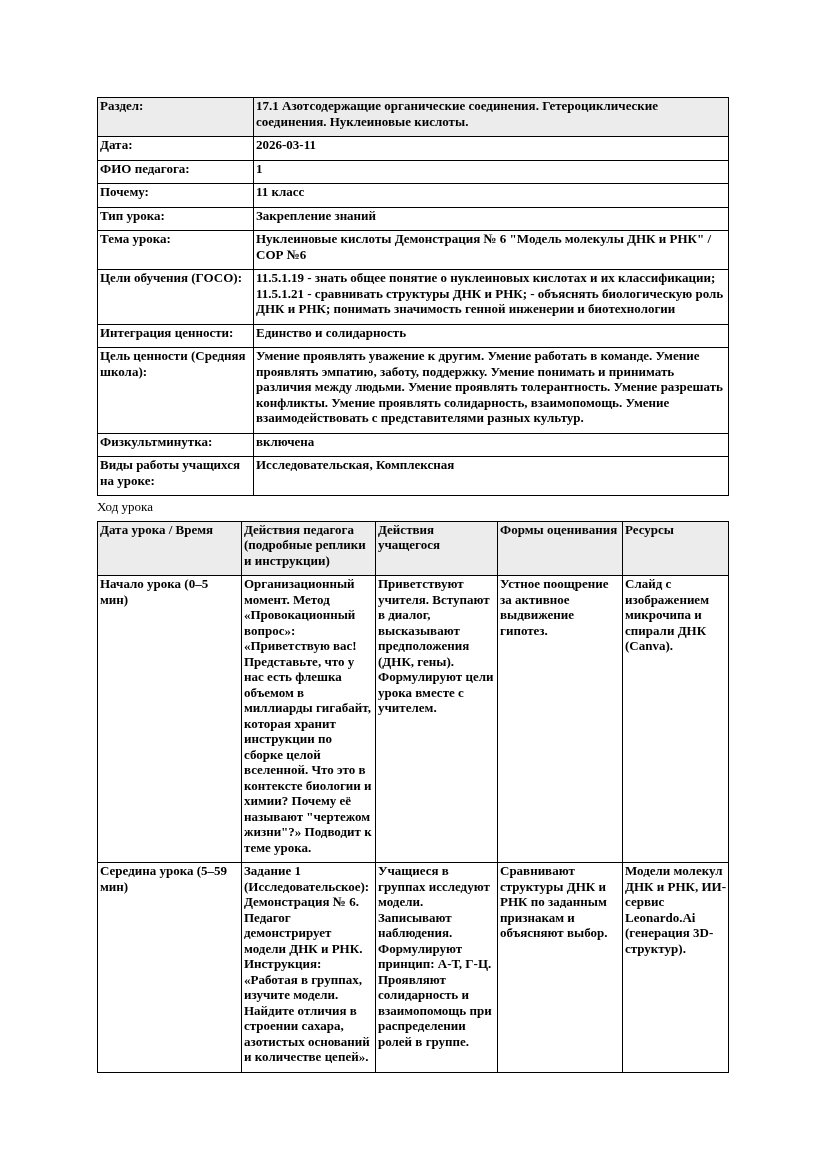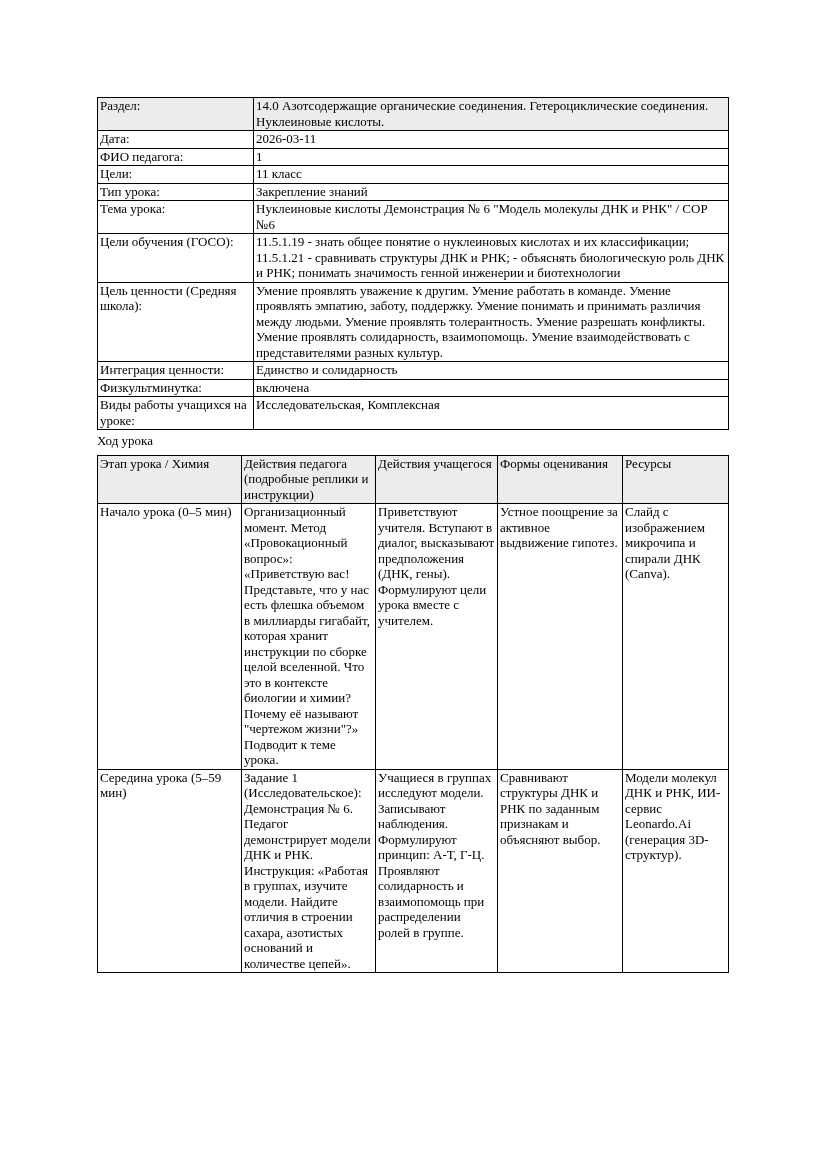--- a/index.html
+++ b/index.html
@@ -28,24 +28,24 @@
     font-weight: normal;
     margin: 0 0 12px 0;
   }
   table {
     border-collapse: collapse;
     width: 631px;
     table-layout: fixed;
   }
   td, th {
     border: 1px solid #000000;
-    padding: 0 2px 1px 2px;
+    padding: 0 2px 7px 2px;
     vertical-align: top;
     text-align: left;
-    font-weight: normal;
+    font-weight: bold;
     overflow-wrap: break-word;
   }
   tr.shaded td, tr.shaded th {
     background: #ececec;
   }
   .section-heading {
     font-size: 13px;
     font-weight: normal;
     margin: 3px 0 6px 0;
   }
@@ -57,53 +57,53 @@
 
 
   <table>
     <colgroup>
       <col style="width:156px">
       <col style="width:475px">
     </colgroup>
     <tbody>
       <tr class="shaded">
         <td>Раздел:</td>
-        <td>14.0 Азотсодержащие органические соединения. Гетероциклические соединения. Нуклеиновые кислоты.</td>
+        <td>17.1 Азотсодержащие органические соединения. Гетероциклические соединения. Нуклеиновые кислоты.</td>
       </tr>
       <tr>
         <td>Дата:</td>
         <td>2026-03-11</td>
       </tr>
       <tr>
         <td>ФИО педагога:</td>
         <td>1</td>
       </tr>
       <tr>
-        <td>Цели:</td>
+        <td>Почему:</td>
         <td>11 класс</td>
       </tr>
       <tr>
         <td>Тип урока:</td>
         <td>Закрепление знаний</td>
       </tr>
       <tr>
         <td>Тема урока:</td>
         <td>Нуклеиновые кислоты Демонстрация № 6 "Модель молекулы ДНК и РНК" / СОР №6</td>
       </tr>
       <tr>
         <td>Цели обучения (ГОСО):</td>
         <td>11.5.1.19 - знать общее понятие о нуклеиновых кислотах и их классификации; 11.5.1.21 - сравнивать структуры ДНК и РНК; - объяснять биологическую роль ДНК и РНК; понимать значимость генной инженерии и биотехнологии</td>
       </tr>
       <tr>
+        <td>Интеграция ценности:</td>
+        <td>Единство и солидарность</td>
+      </tr>
+      <tr>
         <td>Цель ценности (Средняя школа):</td>
         <td>Умение проявлять уважение к другим. Умение работать в команде. Умение проявлять эмпатию, заботу, поддержку. Умение понимать и принимать различия между людьми. Умение проявлять толерантность. Умение разрешать конфликты. Умение проявлять солидарность, взаимопомощь. Умение взаимодействовать с представителями разных культур.</td>
-      </tr>
-      <tr>
-        <td>Интеграция ценности:</td>
-        <td>Единство и солидарность</td>
       </tr>
       <tr>
         <td>Физкультминутка:</td>
         <td>включена</td>
       </tr>
       <tr>
         <td>Виды работы учащихся на уроке:</td>
         <td>Исследовательская, Комплексная</td>
       </tr>
     </tbody>
@@ -114,21 +114,21 @@
   <table>
     <colgroup>
       <col style="width:144px">
       <col style="width:134px">
       <col style="width:122px">
       <col style="width:125px">
       <col style="width:106px">
     </colgroup>
     <tbody>
       <tr class="shaded">
-        <th>Этап урока / Химия</th>
+        <th>Дата урока / Время</th>
         <th>Действия педагога (подробные реплики и инструкции)</th>
         <th>Действия учащегося</th>
         <th>Формы оценивания</th>
         <th>Ресурсы</th>
       </tr>
       <tr>
         <td>Начало урока (0–5 мин)</td>
         <td>Организационный момент. Метод «Провокационный вопрос»: «Приветствую вас! Представьте, что у нас есть флешка объемом в миллиарды гигабайт, которая хранит инструкции по сборке целой вселенной. Что это в контексте биологии и химии? Почему её называют "чертежом жизни"?» Подводит к теме урока.</td>
         <td>Приветствуют учителя. Вступают в диалог, высказывают предположения (ДНК, гены). Формулируют цели урока вместе с учителем.</td>
         <td>Устное поощрение за активное выдвижение гипотез.</td>

